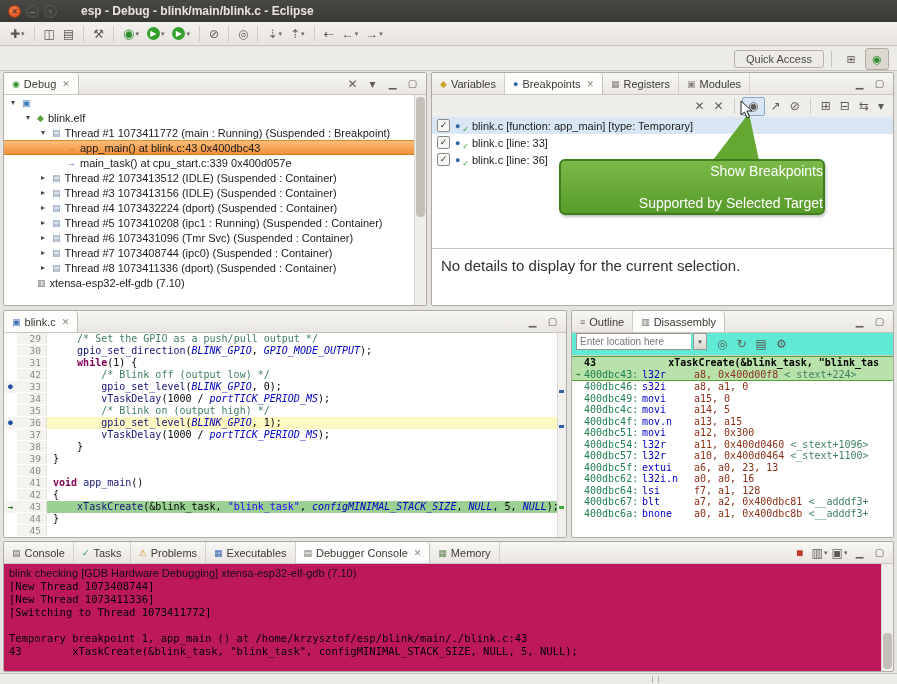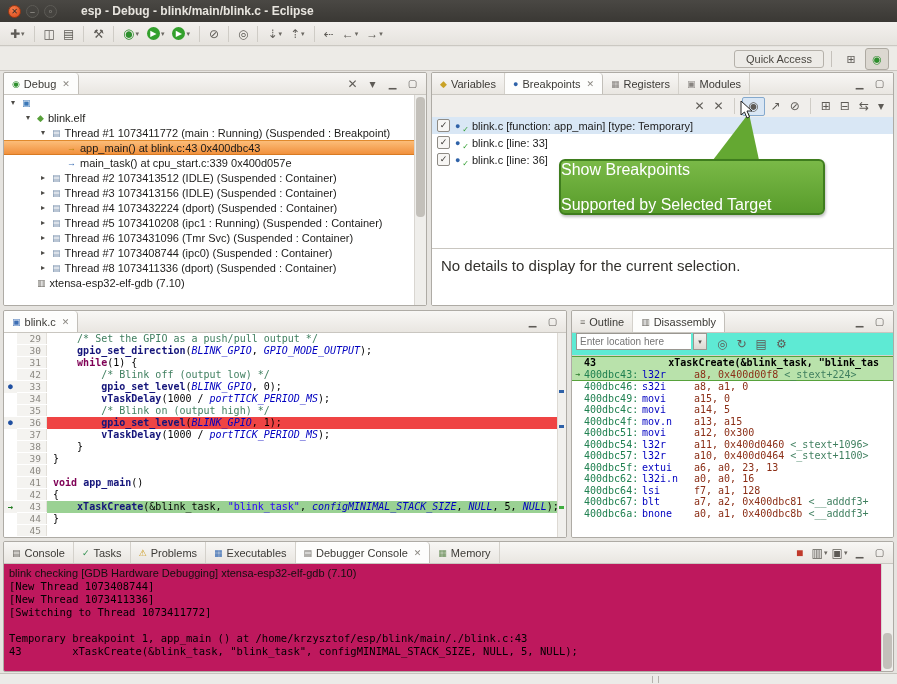--- a/index.html
+++ b/index.html
@@ -66,37 +66,37 @@
   .bprow.sel{background:#d9e7f5;}
   .cb{width:11px;height:11px;border:1px solid #8e8b85;background:#f7f6f4;border-radius:2px;font-size:9px;line-height:10px;text-align:center;color:#35332f;flex:none;}
   .bpicon{position:relative;width:12px;height:12px;flex:none;}
   .bpdot{position:absolute;left:0;top:1px;color:#2f62a8;font-size:9px;line-height:10px;}
   .bpcheck{position:absolute;right:-2px;bottom:-2px;color:#2f9e2f;font-size:8px;font-weight:bold;}
   #bp-details{height:57px;border-top:1px solid #c9c6c0;background:#fff;padding:8px 9px;box-sizing:border-box;font-size:15px;color:#33312d;flex:none;}
   .bp-tooltip-arrow{position:absolute;left:281px;top:18px;width:46px;height:47px;background:#64a832;
     clip-path:polygon(78% 0, 0 100%, 100% 100%);z-index:6;}
   .bp-tooltip{position:absolute;left:127px;top:64px;width:262px;height:52px;z-index:6;
     background:linear-gradient(#7ab947,#589c2b);border:2px solid #3f7d1e;border-radius:6px;color:#fff;
-    display:flex;flex-direction:column;align-items:flex-start;justify-content:center;font-size:16px;line-height:1.45;
+    display:flex;flex-direction:column;align-items:flex-end;justify-content:center;font-size:14px;line-height:1.45;
     box-shadow:1px 2px 3px rgba(0,0,0,.25);gap:12px;}
   .cursor{position:absolute;left:308px;top:5px;z-index:7;}
   
   #code-lines{position:absolute;left:0;top:0;right:0;bottom:0;font-family:"DejaVu Sans Mono",monospace;font-size:10px;}
   .cl{height:12px;display:flex;align-items:flex-start;}
   .cm{width:13px;flex:none;background:#f4f3f0;text-align:center;font-size:8px;line-height:12px;}
   .cm.bp{color:#1f4fa0;}
   .cm.cur{color:#1f7a1f;font-weight:bold;font-size:9px;}
   .cn{width:24px;flex:none;background:#f4f3f0;color:#8a8780;text-align:right;padding-right:5px;font-size:9.5px;border-right:1px solid #e3e0da;}
   .ct{flex:1;white-space:pre;padding-left:6px;line-height:12px;}
-  .hl-blue{background:#ef4444;}
+  .hl-blue{background:#fef9c3;}
   .hl-green{background:#9ad193;}
   .tok-p{color:#000;}
   .tok-c{color:#3f7f5f;}
   .tok-k{color:#7f0055;font-weight:bold;}
-  .tok-f{color:#14147a;font-weight:bold;}
+  .tok-f{color:#14147a;font-weight:normal;}
   .tok-m{color:#0000c0;font-style:italic;}
   .tok-s{color:#2a00ff;}
   .overview{position:absolute;right:0;top:0;bottom:0;width:8px;background:#f1f0ed;border-left:1px solid #ddd9d3;}
   .ovmark{position:absolute;left:1px;width:5px;height:3px;}
   
   #disasm-toolbar{height:22px;background:#5eead4;border-bottom:1px solid #d5d2cc;display:flex;align-items:flex-start;padding:0 4px;gap:2px;flex:none;}
   #location-input{width:108px;height:15px;border:1px solid #9a9791;border-right:none;font-family:inherit;font-size:10px;padding:0 3px;color:#555;}
   .combo-dd{width:14px;height:17px;border:1px solid #9a9791;background:linear-gradient(#f5f4f2,#dcd9d3);
     display:inline-flex;align-items:center;justify-content:center;font-size:7px;color:#55524d;box-sizing:border-box;}
   #disasm-rows{flex:1;background:#fff;font-family:"DejaVu Sans Mono",monospace;font-size:10px;overflow:hidden;position:relative;}

